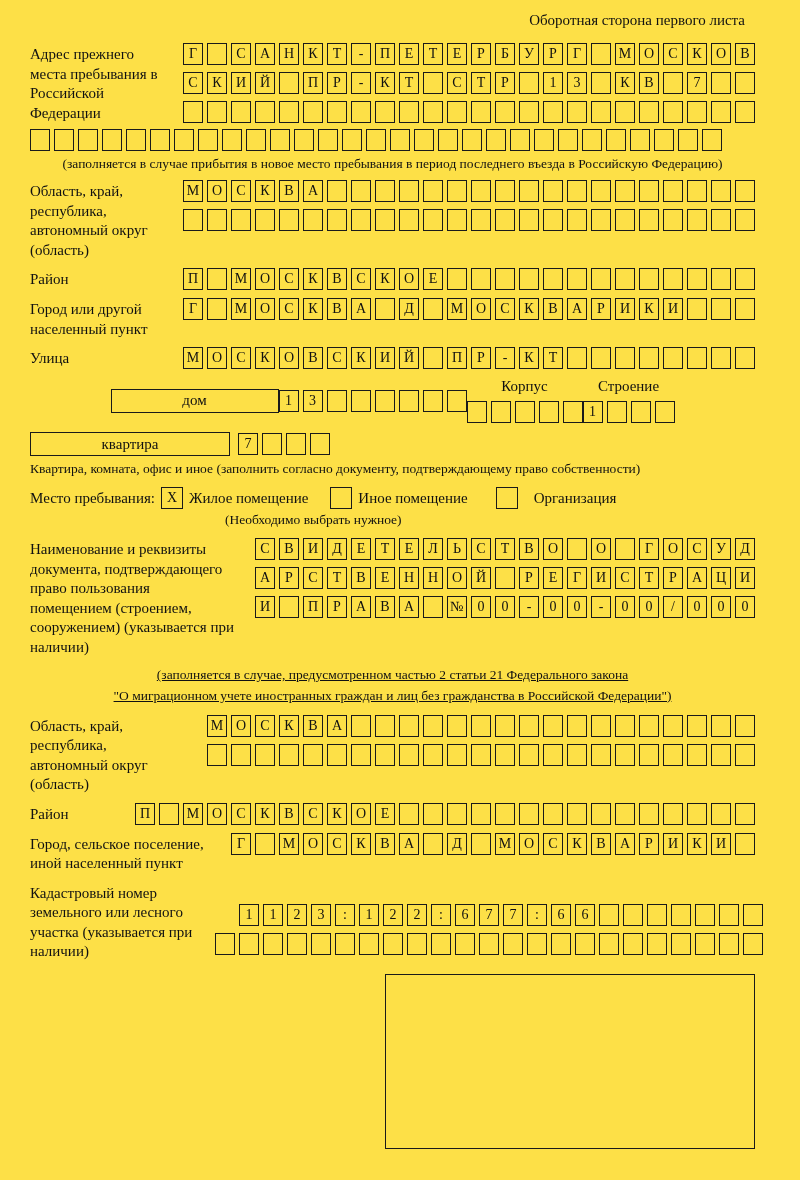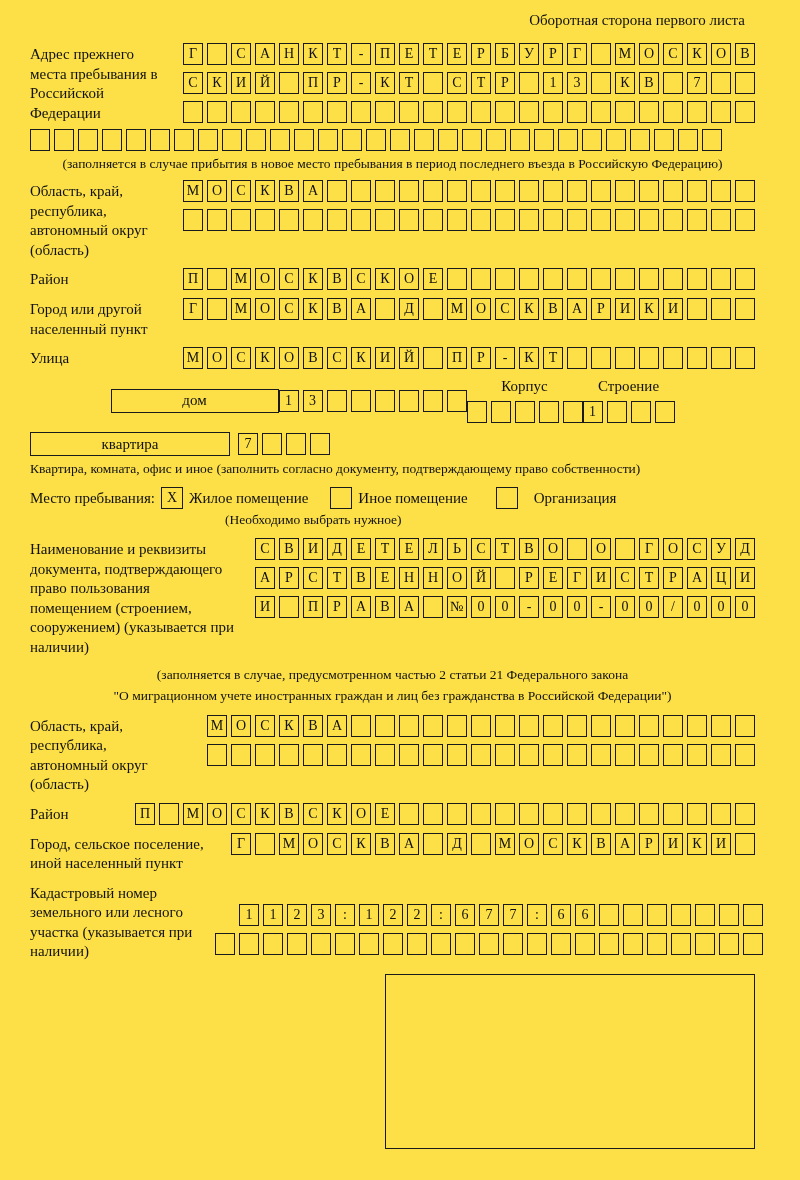--- a/index.html
+++ b/index.html
@@ -42,21 +42,21 @@
   .apt-row { display: flex; align-items: center; gap: 8px; margin-top: 9px; }
   .type-row { display: flex; align-items: center; gap: 6px; margin-top: 10px; font-size: 15px; }
   .checkbox {
     width: 22px; height: 22px; flex: none;
     border: 1.6px solid #1a1a1a;
     display: flex; align-items: center; justify-content: center;
     font-size: 14px;
   }
   .choose-note { font-size: 13.5px; margin: 3px 0 0 195px; }
   .big-title { text-align: center; font-size: 15.5px; font-weight: bold; margin-top: 16px; }
-  .fact-note { text-align: center; font-size: 13.5px; margin-top: 8px; line-height: 1.55; }
+  .fact-note { text-align: center; font-size: 13.5px; margin-top: 8px; line-height: 1.55; text-decoration: underline; }
   .confirm-box {
     width: 370px; height: 175px; border: 1.7px solid #1a1a1a;
     margin: 12px 0 0 auto;
   } .mt6 { margin-top: 6px; }
 </style>
 </head>
 <body>
 
 <div class="page">
 

